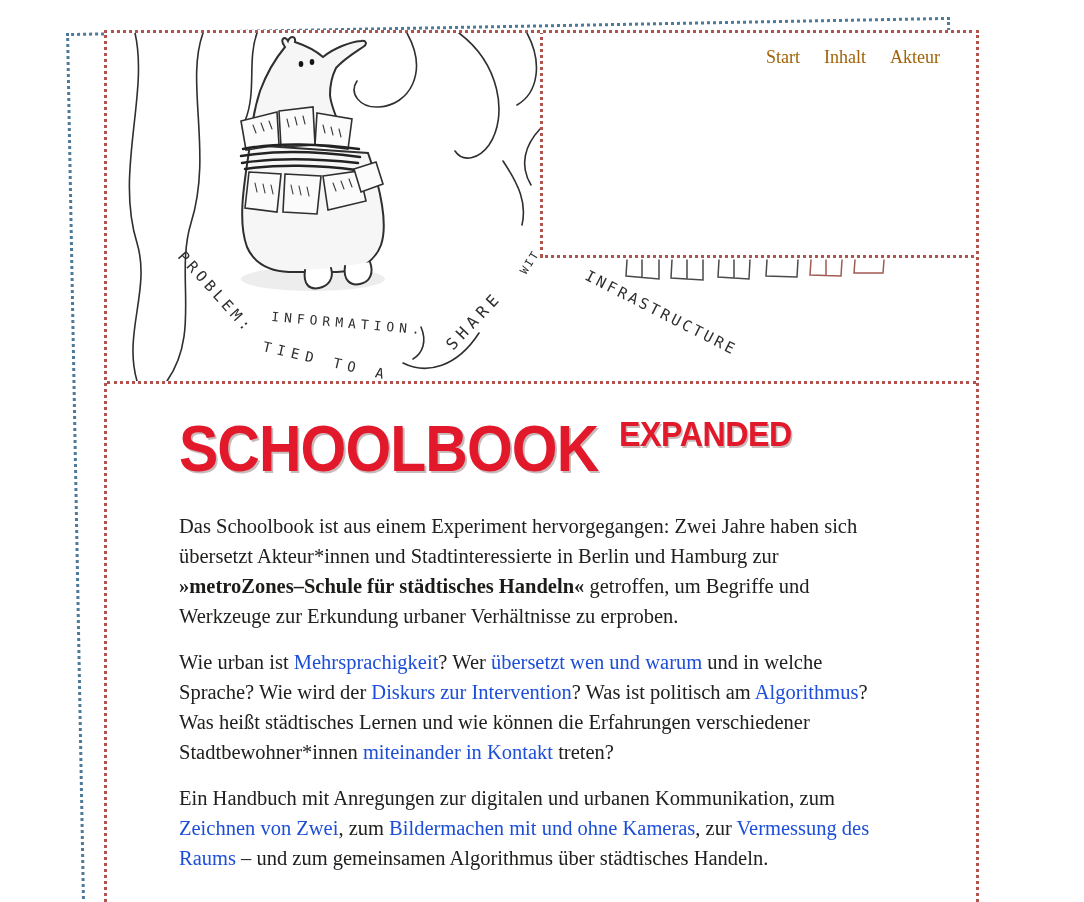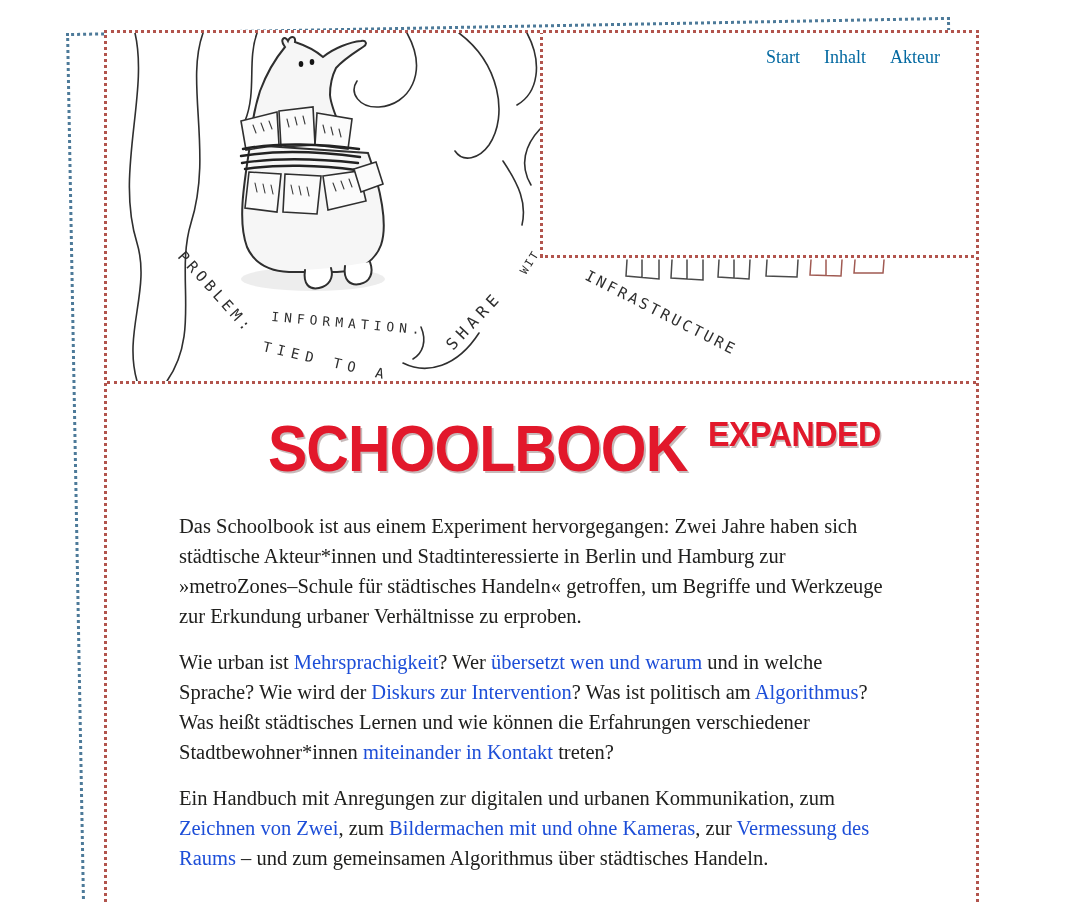--- a/index.html
+++ b/index.html
@@ -54,21 +54,21 @@
   }
   .main-nav {
     display: flex;
     justify-content: flex-end;
     gap: 24px;
     padding: 14px 36px 0 0;
     font-family: "Liberation Serif", serif;
     font-size: 18px;
   }
   .main-nav a {
-    color: #0369a1;
+    color: #a16207;
     text-decoration: none;
   }
   .logo-block {
     padding: 2px 0 0 48px;
     cursor: pointer;
   }
   .brand {
     font-family: "Liberation Sans", sans-serif;
     font-weight: bold;
     font-size: 38px;
@@ -91,21 +91,20 @@
     white-space: nowrap;
   }
   
   .main {
     padding: 36px 80px 30px 72px;
   }
   h1.page-title {
     margin: 0 0 22px 0;
     line-height: 58px;
     white-space: nowrap;
-    text-align: right;
   }
   .title-main {
     display: inline-block;
     font-family: "Liberation Sans", sans-serif;
     font-weight: bold;
     font-size: 64px;
     letter-spacing: -1px;
     color: #e2182b;
     text-shadow: 2px 2px 0 rgba(70,25,25,0.30);
     transform: scaleX(0.92);
@@ -126,21 +125,21 @@
     transform-origin: 0 50%;
   }
   .main p {
     margin: 0 0 16px 0;
     max-width: 732px;
     font-family: "Liberation Serif", serif;
     font-size: 20.5px;
     line-height: 30px;
     color: #20201e;
   }
-  .main p strong { font-weight: normal; color: #1b1b19; }
+  .main p strong { font-weight: bold; color: #1b1b19; }
   a.txt-link { color: #1d4ed8; text-decoration: none; }
 </style>
 </head>
 <body>
 
 <div class="blue-frame"></div>
 
 <div class="red-container">
 
   <div class="header-art">
@@ -220,18 +219,18 @@
         <a href="#">Start</a>
         <a href="#">Inhalt</a>
         <a href="#">Akteur</a>
       </div>
     </div>
   </div>
 
   <div class="main">
     <h1 class="page-title"><span class="title-main">SCHOOLBOOK</span><span class="title-sup">EXPANDED</span></h1>
 
-    <p><span>Das Schoolbook ist aus einem Experiment hervorgegangen: Zwei Jahre haben sich städtische Akteur*innen und Stadtinteressierte in Berlin und Hamburg zur </span><strong>»metroZones–Schule für städtisches Handeln«</strong><span> getroffen, um Begriffe und Werkzeuge zur Erkundung urbaner Verhältnisse zu erproben.</span></p>
+    <p><span>Das Schoolbook ist aus einem Experiment hervorgegangen: Zwei Jahre haben sich übersetzt Akteur*innen und Stadtinteressierte in Berlin und Hamburg zur </span><strong>»metroZones–Schule für städtisches Handeln«</strong><span> getroffen, um Begriffe und Werkzeuge zur Erkundung urbaner Verhältnisse zu erproben.</span></p>
     <p><span>Wie urban ist </span><a href="#" class="txt-link">Mehrsprachigkeit</a><span>? Wer </span><a href="#" class="txt-link">übersetzt wen und warum</a><span> und in welche Sprache? Wie wird der </span><a href="#" class="txt-link">Diskurs zur Intervention</a><span>? Was ist politisch am </span><a href="#" class="txt-link">Algorithmus</a><span>? Was heißt städtisches Lernen und wie können die Erfahrungen verschiedener Stadtbewohner*innen </span><a href="#" class="txt-link">miteinander in Kontakt</a><span> treten?</span></p>
     <p><span>Ein Handbuch mit Anregungen zur digitalen und urbanen Kommunikation, zum </span><a href="#" class="txt-link">Zeichnen von Zwei</a><span>, zum </span><a href="#" class="txt-link">Bildermachen mit und ohne Kameras</a><span>, zur </span><a href="#" class="txt-link">Vermessung des Raums</a><span> – und zum gemeinsamen Algorithmus über städtisches Handeln.</span></p>
   </div>
 
 </div>
 
 </body></html>

